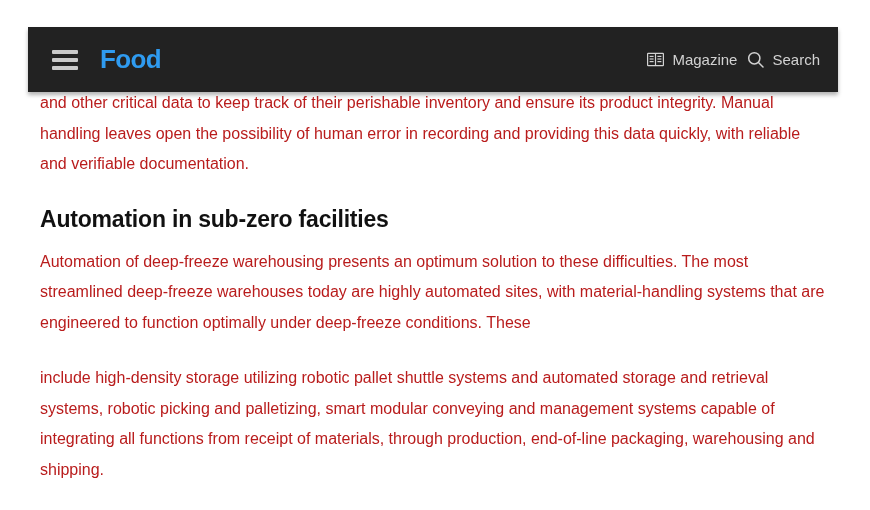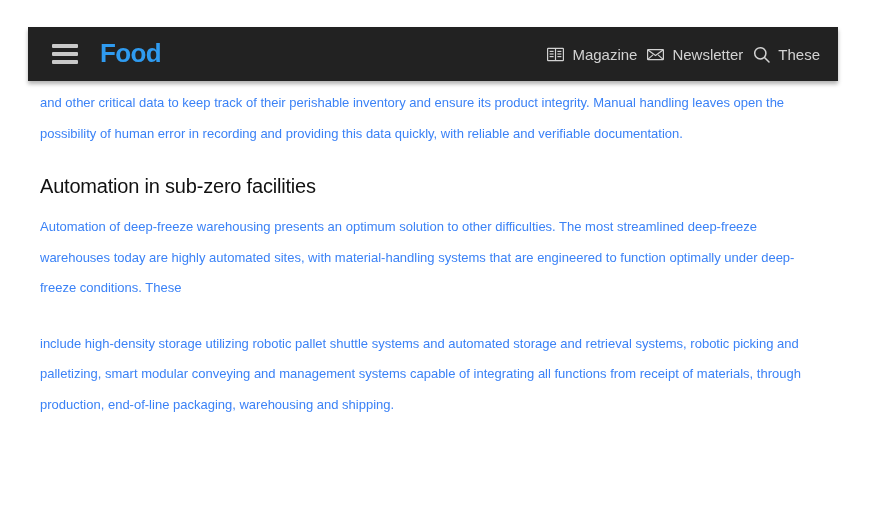--- a/index.html
+++ b/index.html
@@ -15,21 +15,21 @@
     overflow: hidden;
     position: relative;
   }
 
   
   .site-header {
     position: absolute;
     left: 28px;
     top: 27px;
     width: 810px;
-    height: 54px;
+    height: 65px;
     background: #222222;
     box-sizing: border-box;
     display: flex;
     align-items: center;
     z-index: 10;
     box-shadow: 0 3px 4px rgba(0,0,0,0.30);
   }
 
   .hamburger-button {
     width: 46px;
@@ -108,45 +108,45 @@
     position: absolute;
     left: 0;
     top: 0;
     width: 870px;
     padding: 88px 40px 0 40px;
     box-sizing: border-box;
     color: #1c1c1c;
   }
   .article-body p {
     margin: 0 0 0 0;
-    font-size: 13px;
+    font-size: 16px;
     line-height: 30.5px;
-    color: #3b82f6;
+    color: #b91c1c;
     max-width: 790px;
   }
   .para-gap { height: 25px; }
 
   .section-heading {
     margin: 26px 0 14px 0;
-    font-size: 20px;
-    font-weight: normal;
+    font-size: 23px;
+    font-weight: bold;
     color: #111111;
     letter-spacing: -0.2px;
   }
 </style>
 </head>
 <body>
 
 <div class="article-body">
 
   <p>and other critical data to keep track of their perishable inventory and ensure its product integrity. Manual handling leaves open the possibility of human error in recording and providing this data quickly, with reliable and verifiable documentation.</p>
 
   <h2 class="section-heading">Automation in sub-zero facilities</h2>
 
-  <p>Automation of deep-freeze warehousing presents an optimum solution to other difficulties. The most streamlined deep-freeze warehouses today are highly automated sites, with material-handling systems that are engineered to function optimally under deep-freeze conditions. These</p>
+  <p>Automation of deep-freeze warehousing presents an optimum solution to these difficulties. The most streamlined deep-freeze warehouses today are highly automated sites, with material-handling systems that are engineered to function optimally under deep-freeze conditions. These</p>
 
   <div class="para-gap"></div>
 
   <p>include high-density storage utilizing robotic pallet shuttle systems and automated storage and retrieval systems, robotic picking and palletizing, smart modular conveying and management systems capable of integrating all functions from receipt of materials, through production, end-of-line packaging, warehousing and shipping.</p>
 
 </div>
 
 <div class="site-header">
 
   <div class="hamburger-button">
@@ -172,36 +172,25 @@
           <line x1="3.6" y1="9.0" x2="7.6" y2="9.0"></line>
           <line x1="3.6" y1="11.6" x2="7.6" y2="11.6"></line>
           <line x1="11.4" y1="6.4" x2="15.4" y2="6.4"></line>
           <line x1="11.4" y1="9.0" x2="15.4" y2="9.0"></line>
           <line x1="11.4" y1="11.6" x2="15.4" y2="11.6"></line>
         </svg>
       </span>
       <span class="nav-label">Magazine</span>
     </div>
 
-    <div class="nav-item">
-      <span class="nav-icon">
-        <svg width="19" height="19" viewBox="0 0 19 19" fill="none" stroke="#d2d2d2" stroke-width="1.2">
-          <rect x="1.6" y="4.6" width="15.8" height="10.0" rx="0.6"></rect>
-          <polyline points="1.6,4.8 9.5,10.6 17.4,4.8"></polyline>
-          <line x1="1.8" y1="14.4" x2="7.0" y2="9.9"></line>
-          <line x1="17.2" y1="14.4" x2="12.0" y2="9.9"></line>
-        </svg>
-      </span>
-      <span class="nav-label">Newsletter</span>
-    </div>
 
     <div class="nav-item">
       <span class="nav-icon">
         <svg width="19" height="19" viewBox="0 0 19 19" fill="none" stroke="#d2d2d2" stroke-width="1.5">
           <circle cx="8.3" cy="8.3" r="5.6"></circle>
           <line x1="12.5" y1="12.5" x2="17.0" y2="17.0" stroke-linecap="round"></line>
         </svg>
       </span>
-      <span class="nav-label">These</span>
+      <span class="nav-label">Search</span>
     </div>
 
   </div>
 </div>
 
 </body></html>

